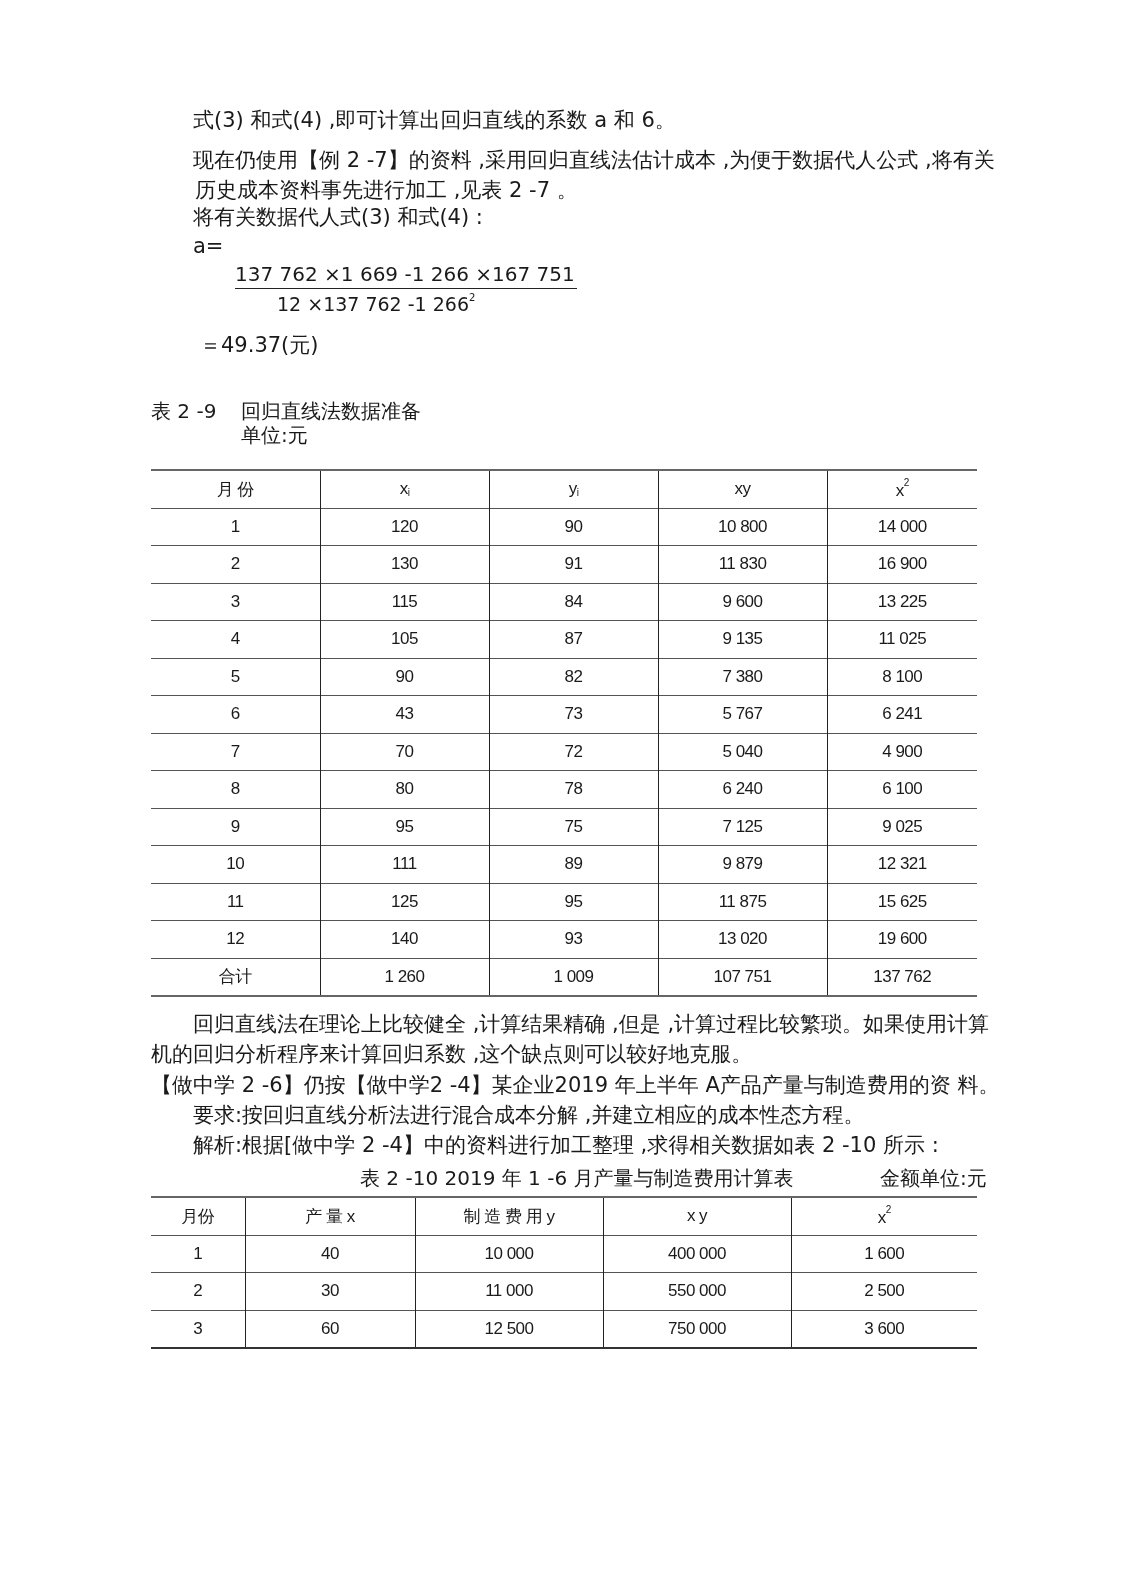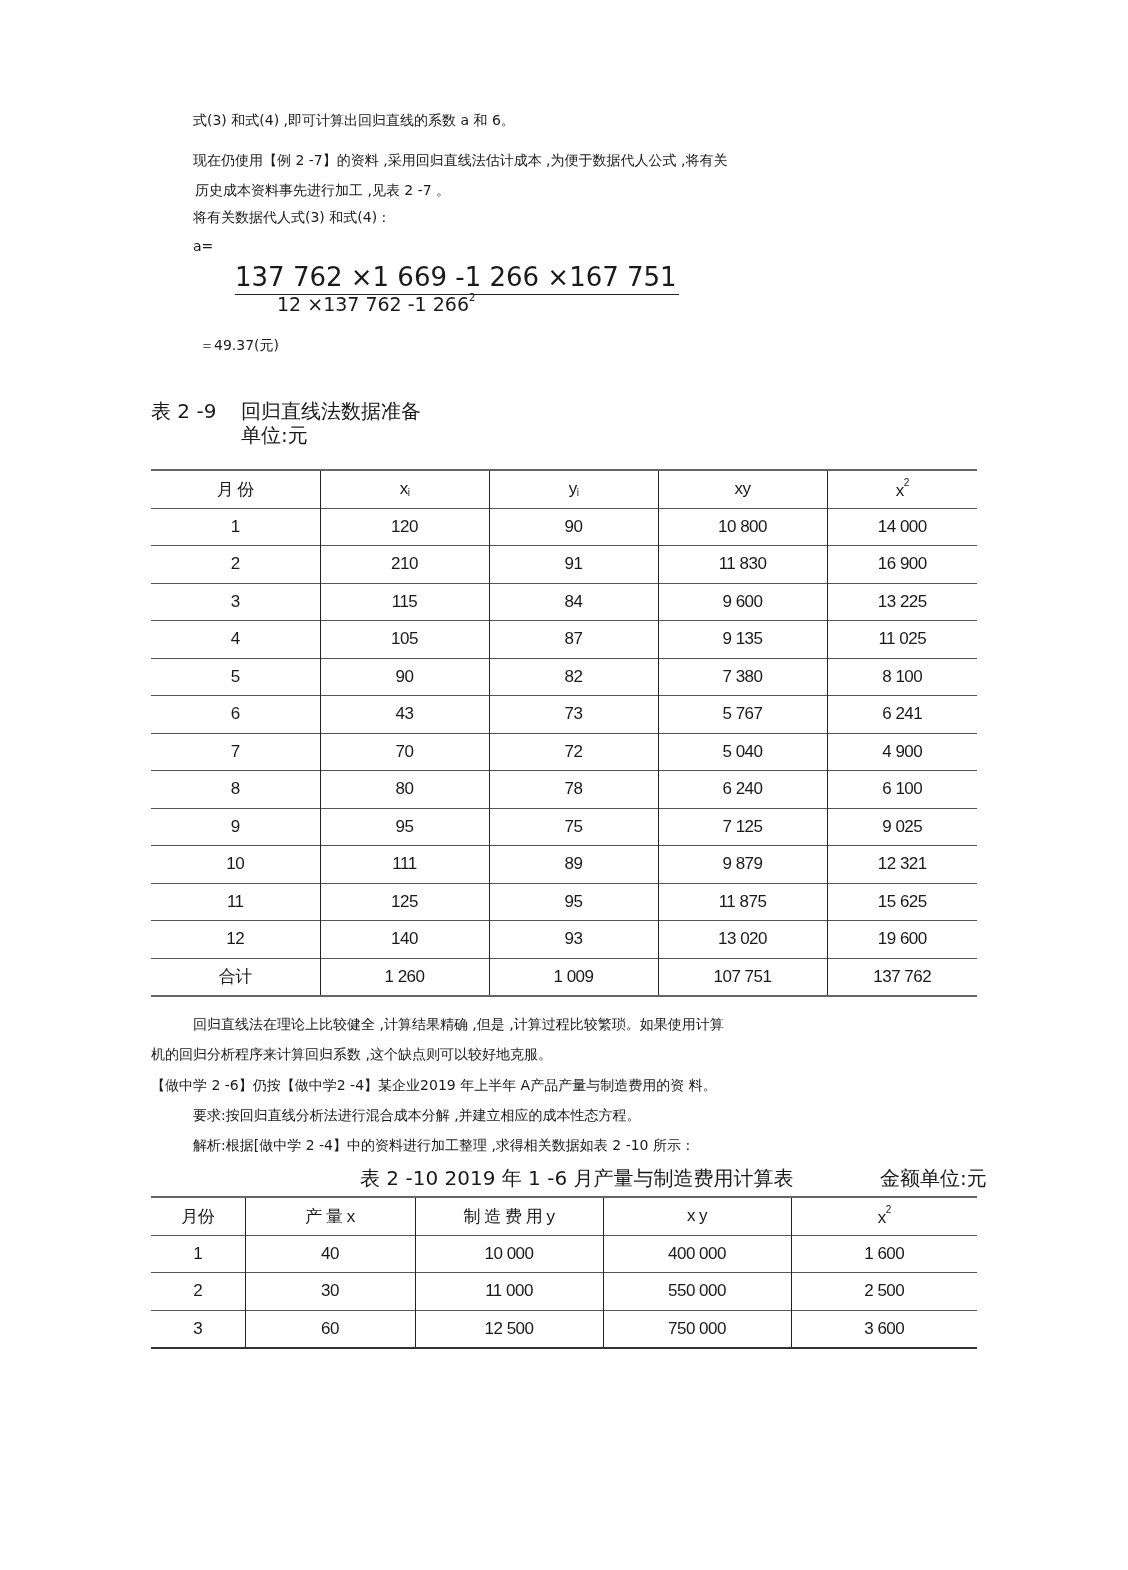--- a/index.html
+++ b/index.html
@@ -1,21 +1,21 @@
 <!DOCTYPE html>
 <html><head>
 <meta charset="utf-8">
 <style>
   html, body { margin: 0; padding: 0; background: #ffffff; }
   body { width: 1128px; height: 1570px; position: relative; font-family: "DejaVu Sans", "Liberation Sans", sans-serif; color: #1a1a1a; overflow: hidden; }
   .abs { position: absolute; white-space: nowrap; }
-  .p { font-size: 14px; line-height: 26px; }
+  .p { font-size: 21px; line-height: 26px; }
   .small { font-size: 20px; }
   .frac { position: absolute; left: 235px; top: 262px; }
-  .frac .num { font-size: 26px; border-bottom: 1.5px solid #222; padding: 0 2px 2px 0; display: inline-block; }
+  .frac .num { font-size: 20px; border-bottom: 1.5px solid #222; padding: 0 2px 2px 0; display: inline-block; }
   .frac .den { font-size: 19px; position: absolute; left: 42px; top: 30px; white-space: nowrap; }
   sup { font-size: 10px; vertical-align: 10px; }
   .sub { font-size: 10px; vertical-align: -2px; }
   table { position: absolute; left: 151px; border-collapse: collapse; font-family: "Liberation Sans", sans-serif; font-size: 17px; }
   td { text-align: center; padding: 0; letter-spacing: -0.5px; }
   .t1 td { height: 36.5px; border-top: 1.5px solid #555; border-left: 1px solid #222; }
   .t1 td:first-child { border-left: none; margin-top: 24px; }
   .t1 tr:first-child td { border-top: 2px solid #666; }
   .t1 tr:last-child td { border-bottom: 2px solid #666; }
   .t2 td { height: 36.5px; border-top: 1.5px solid #555; border-left: 1px solid #222; }
@@ -61,21 +61,21 @@
     </tr>
   <tr>
         <td>1</td>
         <td>120</td>
         <td>90</td>
         <td>10 800</td>
         <td>14 000</td>
       </tr>
       <tr>
         <td>2</td>
-        <td>210</td>
+        <td>130</td>
         <td>91</td>
         <td>11 830</td>
         <td>16 900</td>
       </tr>
       <tr>
         <td>3</td>
         <td>115</td>
         <td>84</td>
         <td>9 600</td>
         <td>13 225</td>

